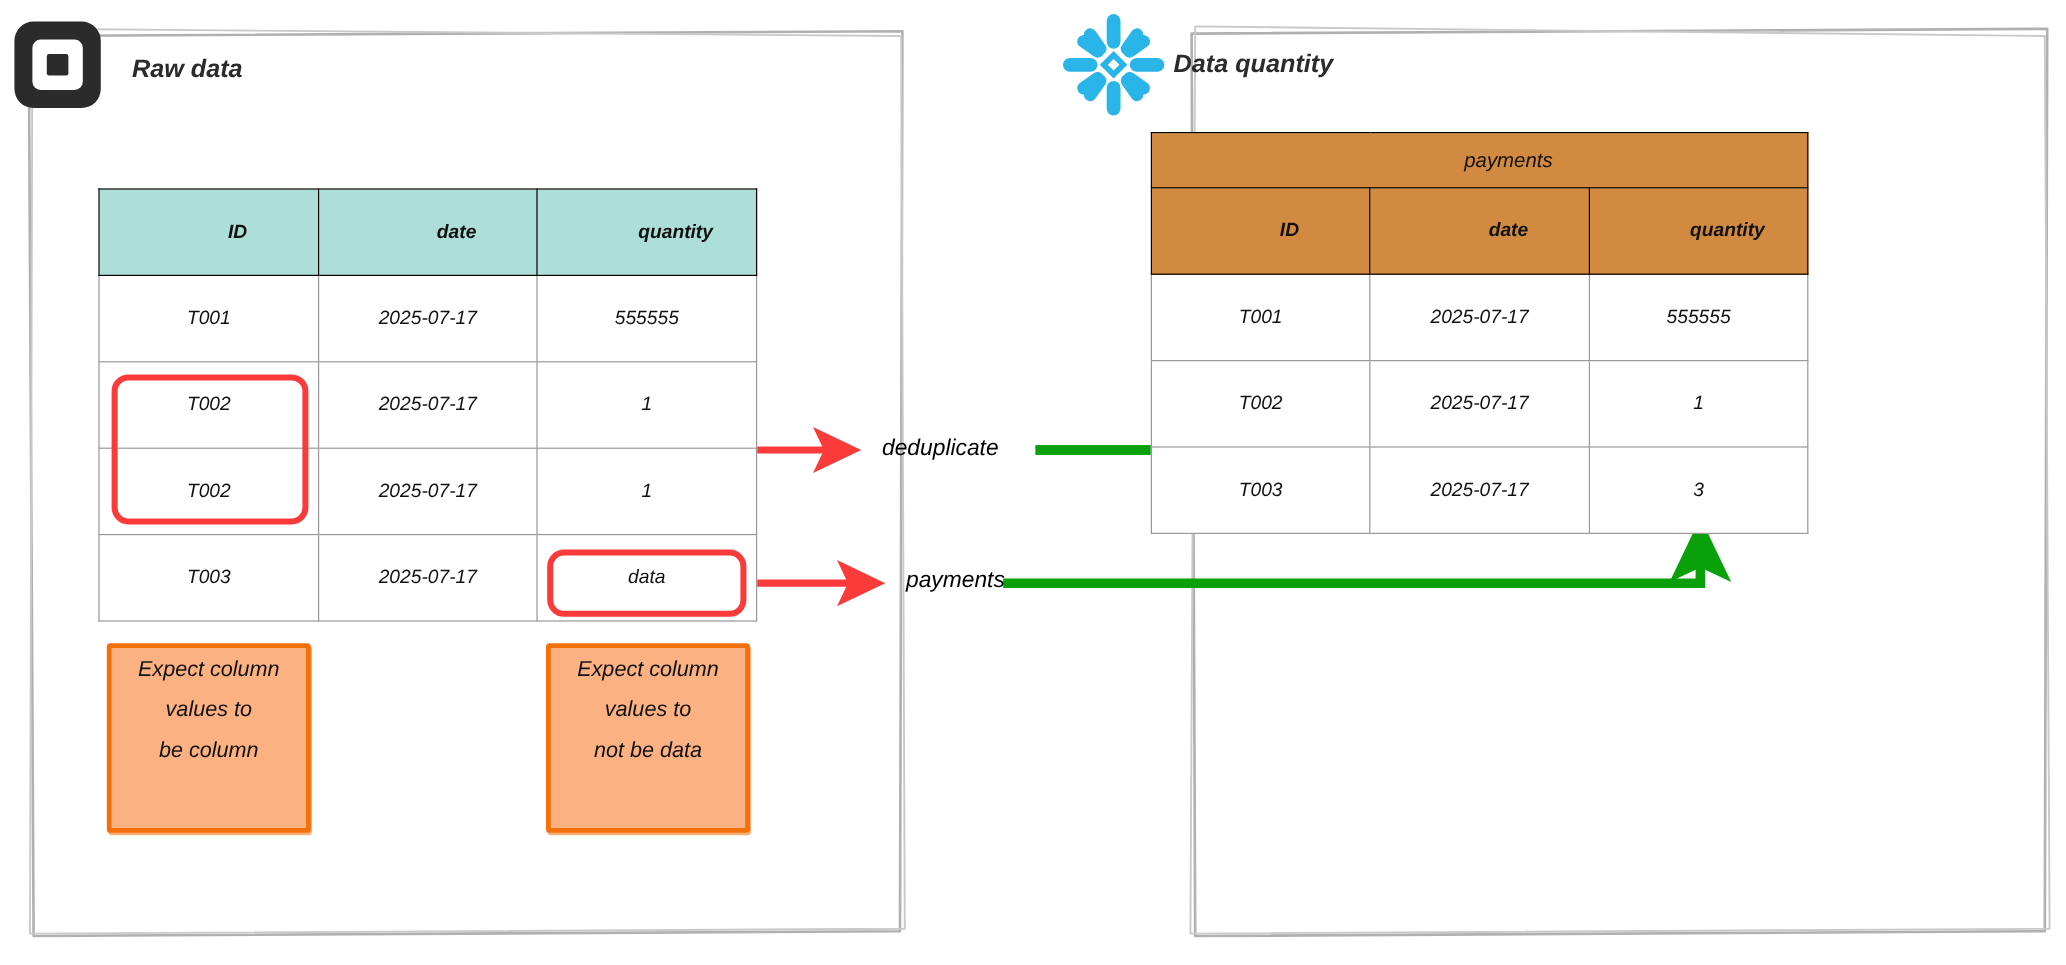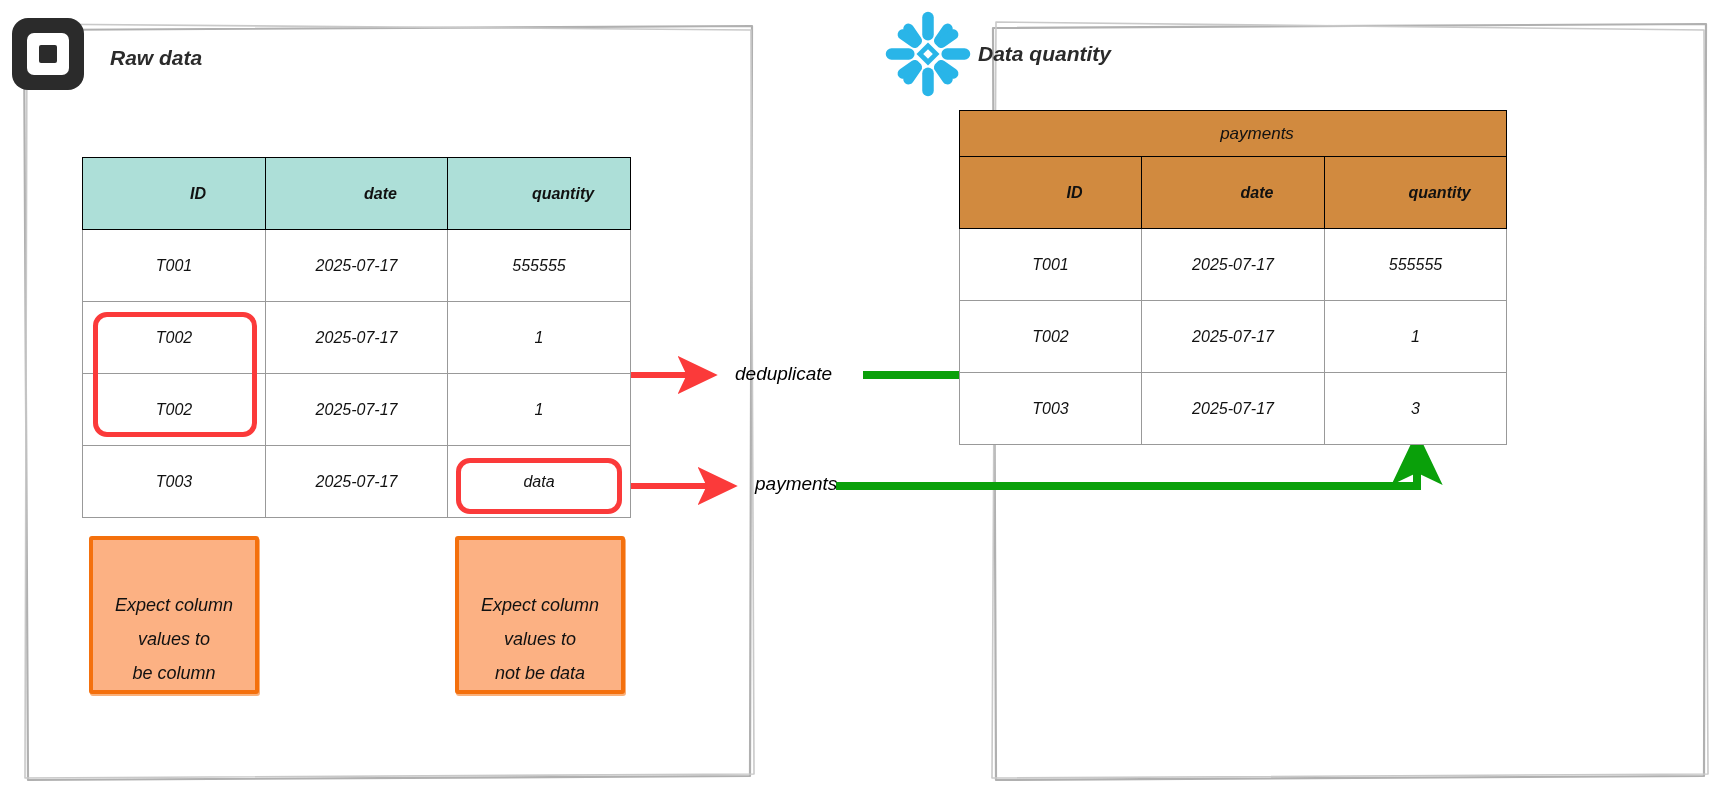--- a/index.html
+++ b/index.html
@@ -116,21 +116,21 @@
   
   .sticky {
     position: absolute;
     background: #fcb183;
     border: 4px solid #f4700d;
     border-radius: 3px;
     box-sizing: border-box;
     display: flex;
     flex-direction: column;
     align-items: center;
-    justify-content: flex-end;
+    justify-content: flex-start;
     font-size: 18px;
     line-height: 34px;
     color: #111111;
     text-align: center;
     box-shadow: 1px 2px 0 rgba(244,112,13,0.55);
   }
   #sticky-unique   { left: 89px;  top: 536px; width: 170px; height: 158px; }
   #sticky-not-null { left: 455px; top: 536px; width: 170px; height: 158px; }
   .sticky .ln { display: block; }
 

